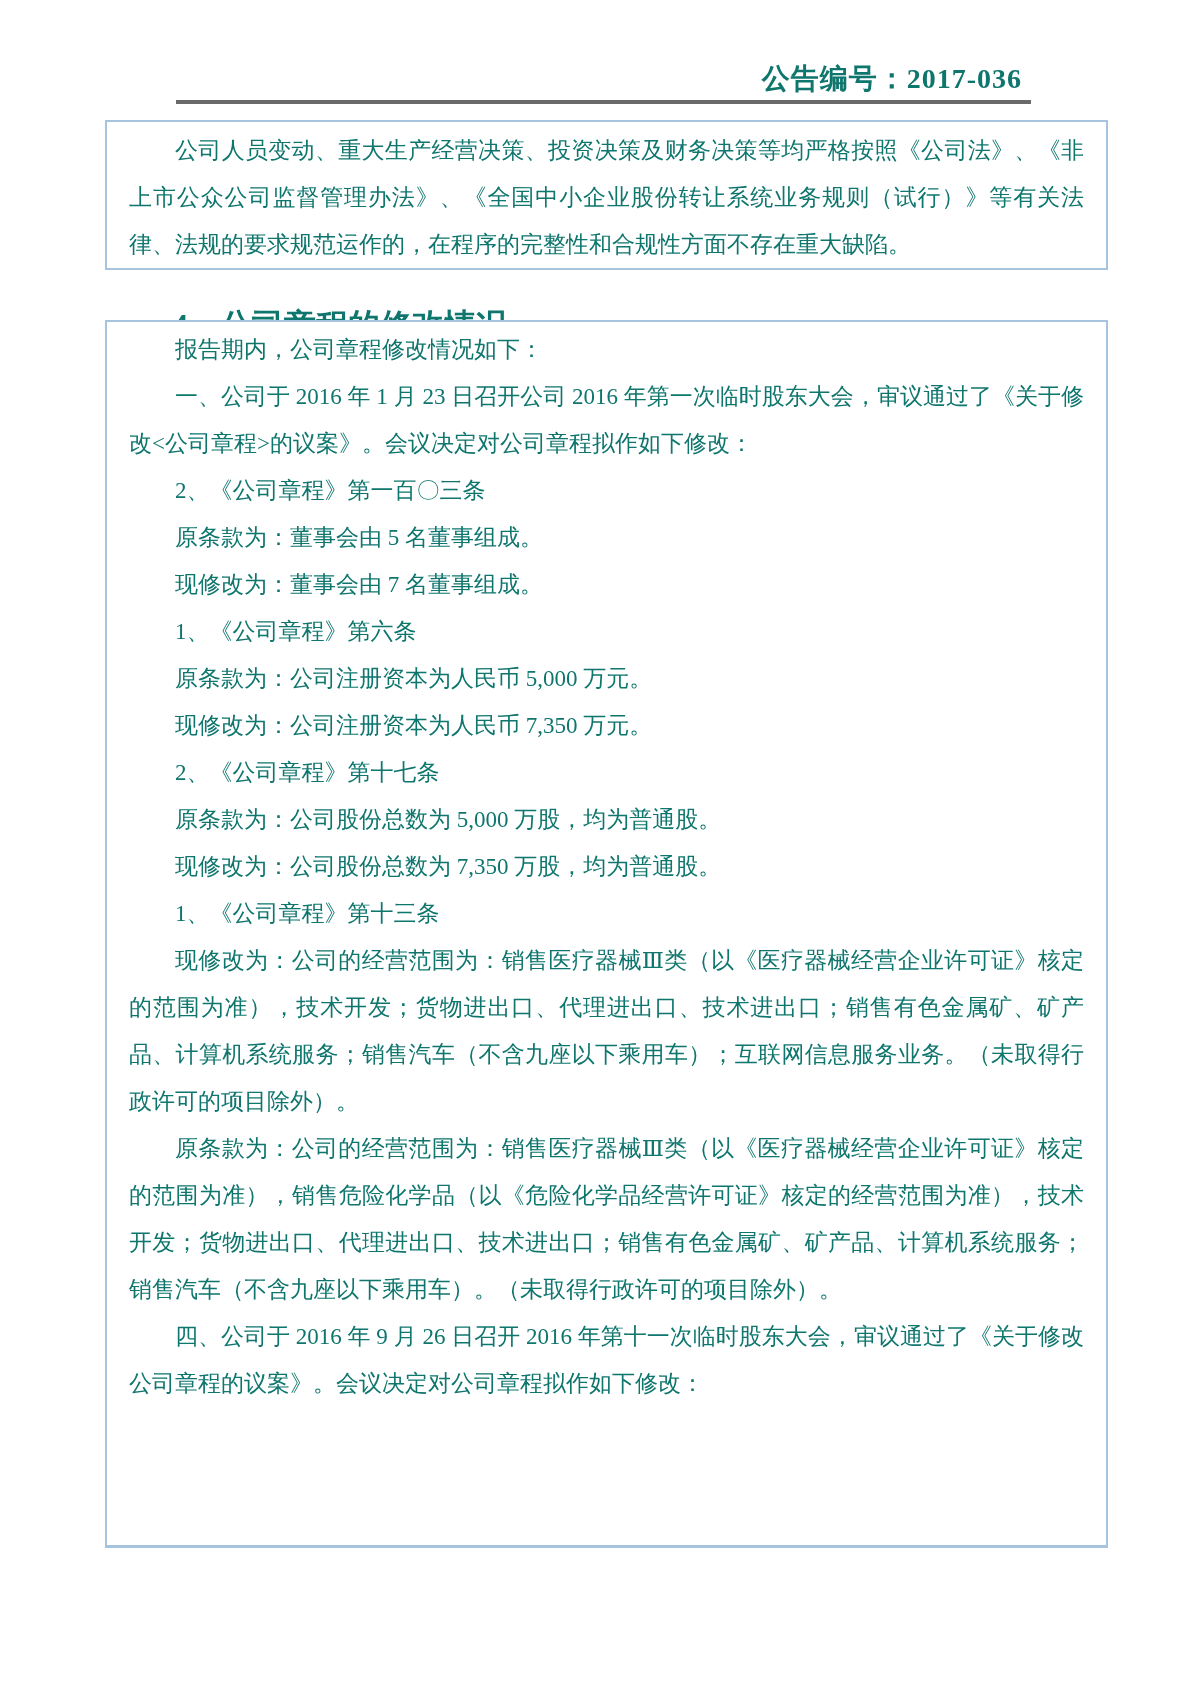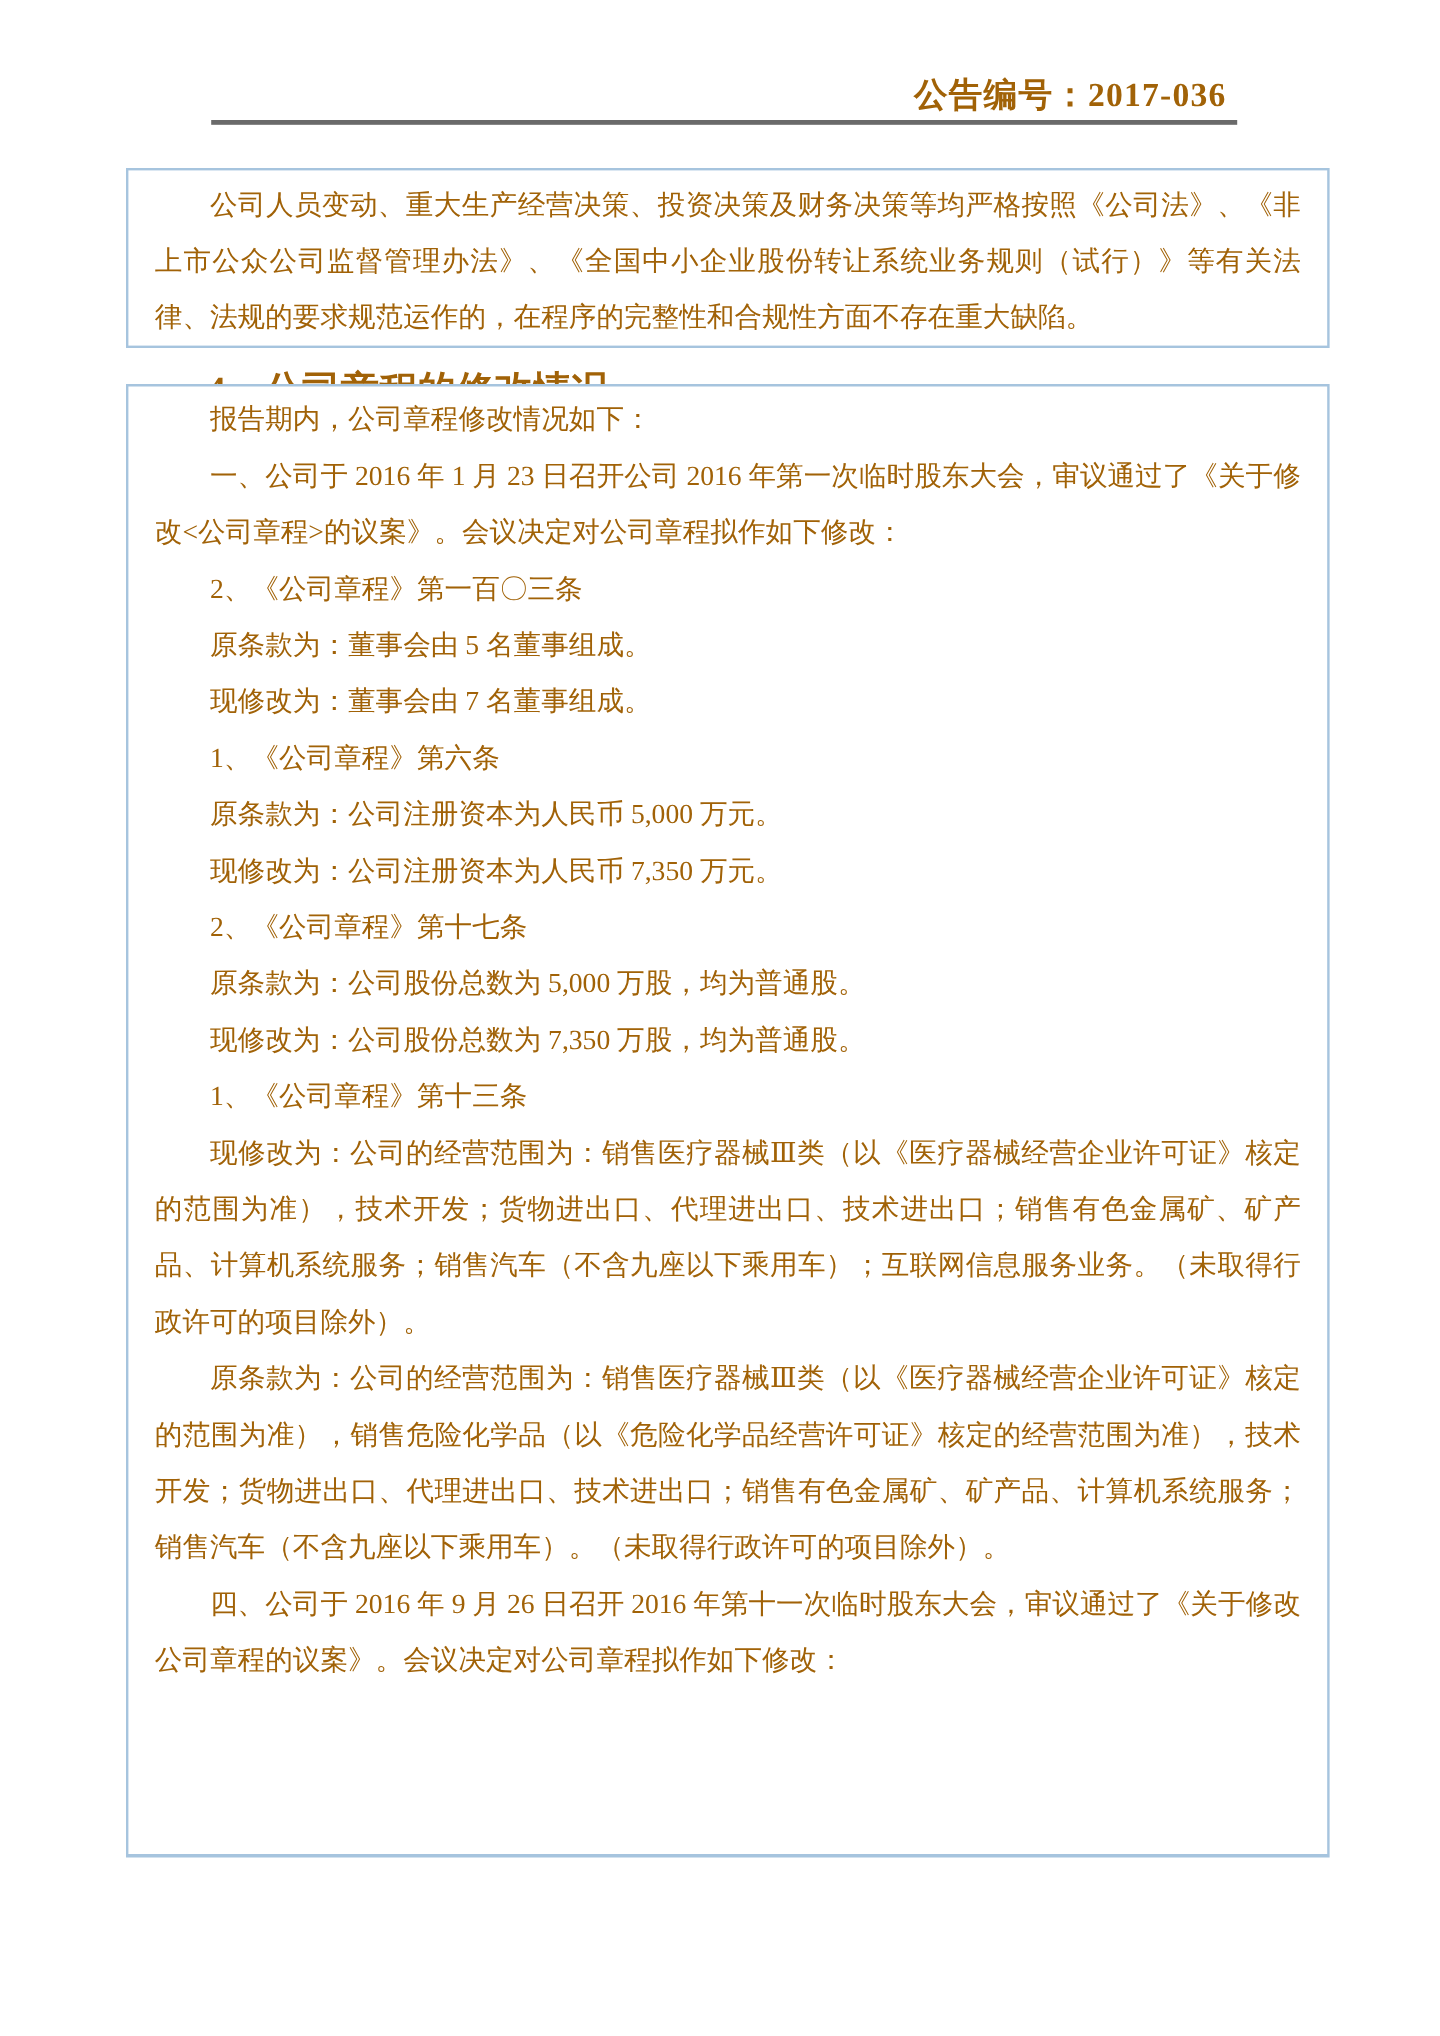--- a/index.html
+++ b/index.html
@@ -2,21 +2,21 @@
 <html><head>
 <meta charset="utf-8">
 <style>
   html, body { margin: 0; padding: 0; background: #ffffff; }
   .page {
     position: relative;
     width: 1200px;
     height: 1697px;
     background: #ffffff;
     font-family: "Liberation Serif", "DejaVu Serif", serif;
-    color: #a16207;
+    color: #0f766e;
     overflow: hidden;
   }
   .announcement-no {
     position: absolute;
     top: 60px;
     right: 178px;
     font-size: 28px;
     font-weight: bold;
     letter-spacing: 1px;
     white-space: nowrap;
@@ -31,21 +31,21 @@
   }
   .box {
     position: absolute;
     left: 105px;
     width: 1003px;
     box-sizing: border-box;
     border: 2px solid #a6c4de;
     background: #ffffff;
   }
   .box1 {
-    top: 140px;
+    top: 120px;
     height: 150px;
     padding: 5px 22px 0 22px;
     overflow: hidden;
   }
   .box2 {
     top: 320px;
     min-height: 1228px;
     padding: 4px 22px 8px 22px;
     border-bottom-width: 3px;
   }

